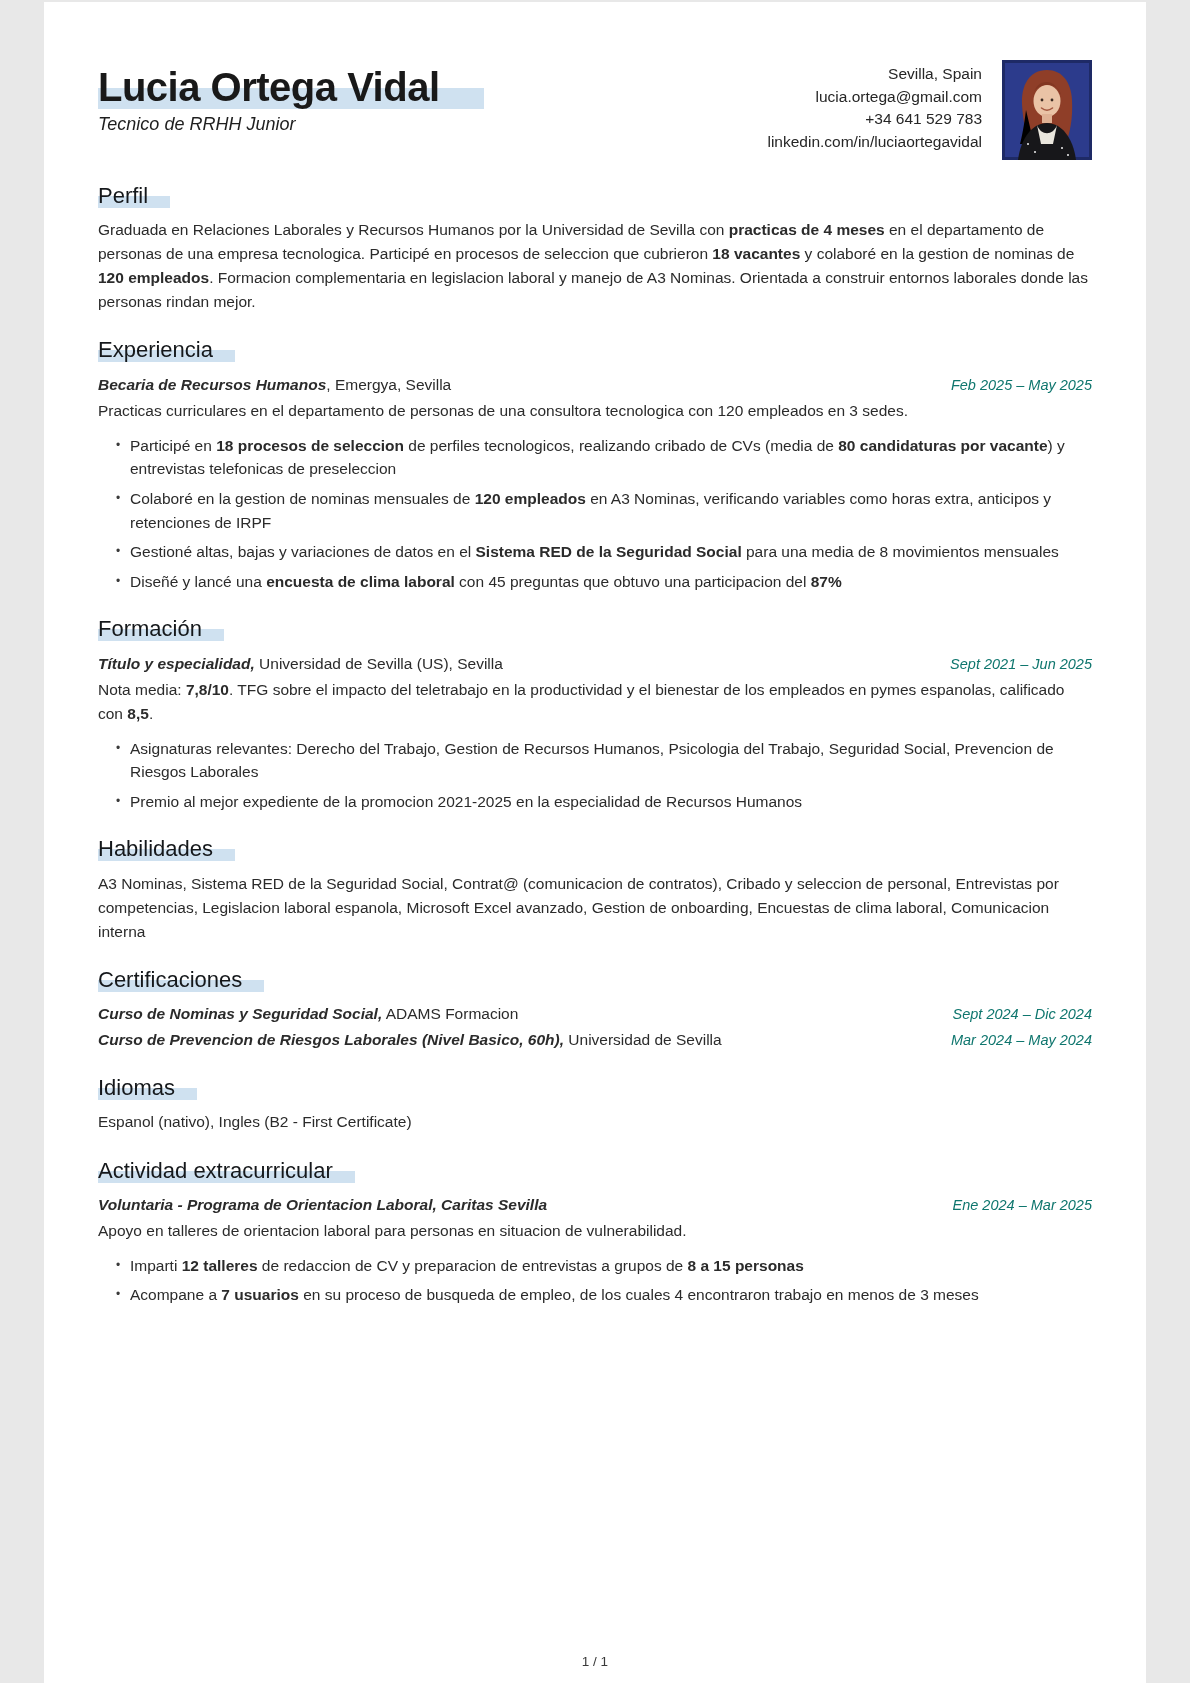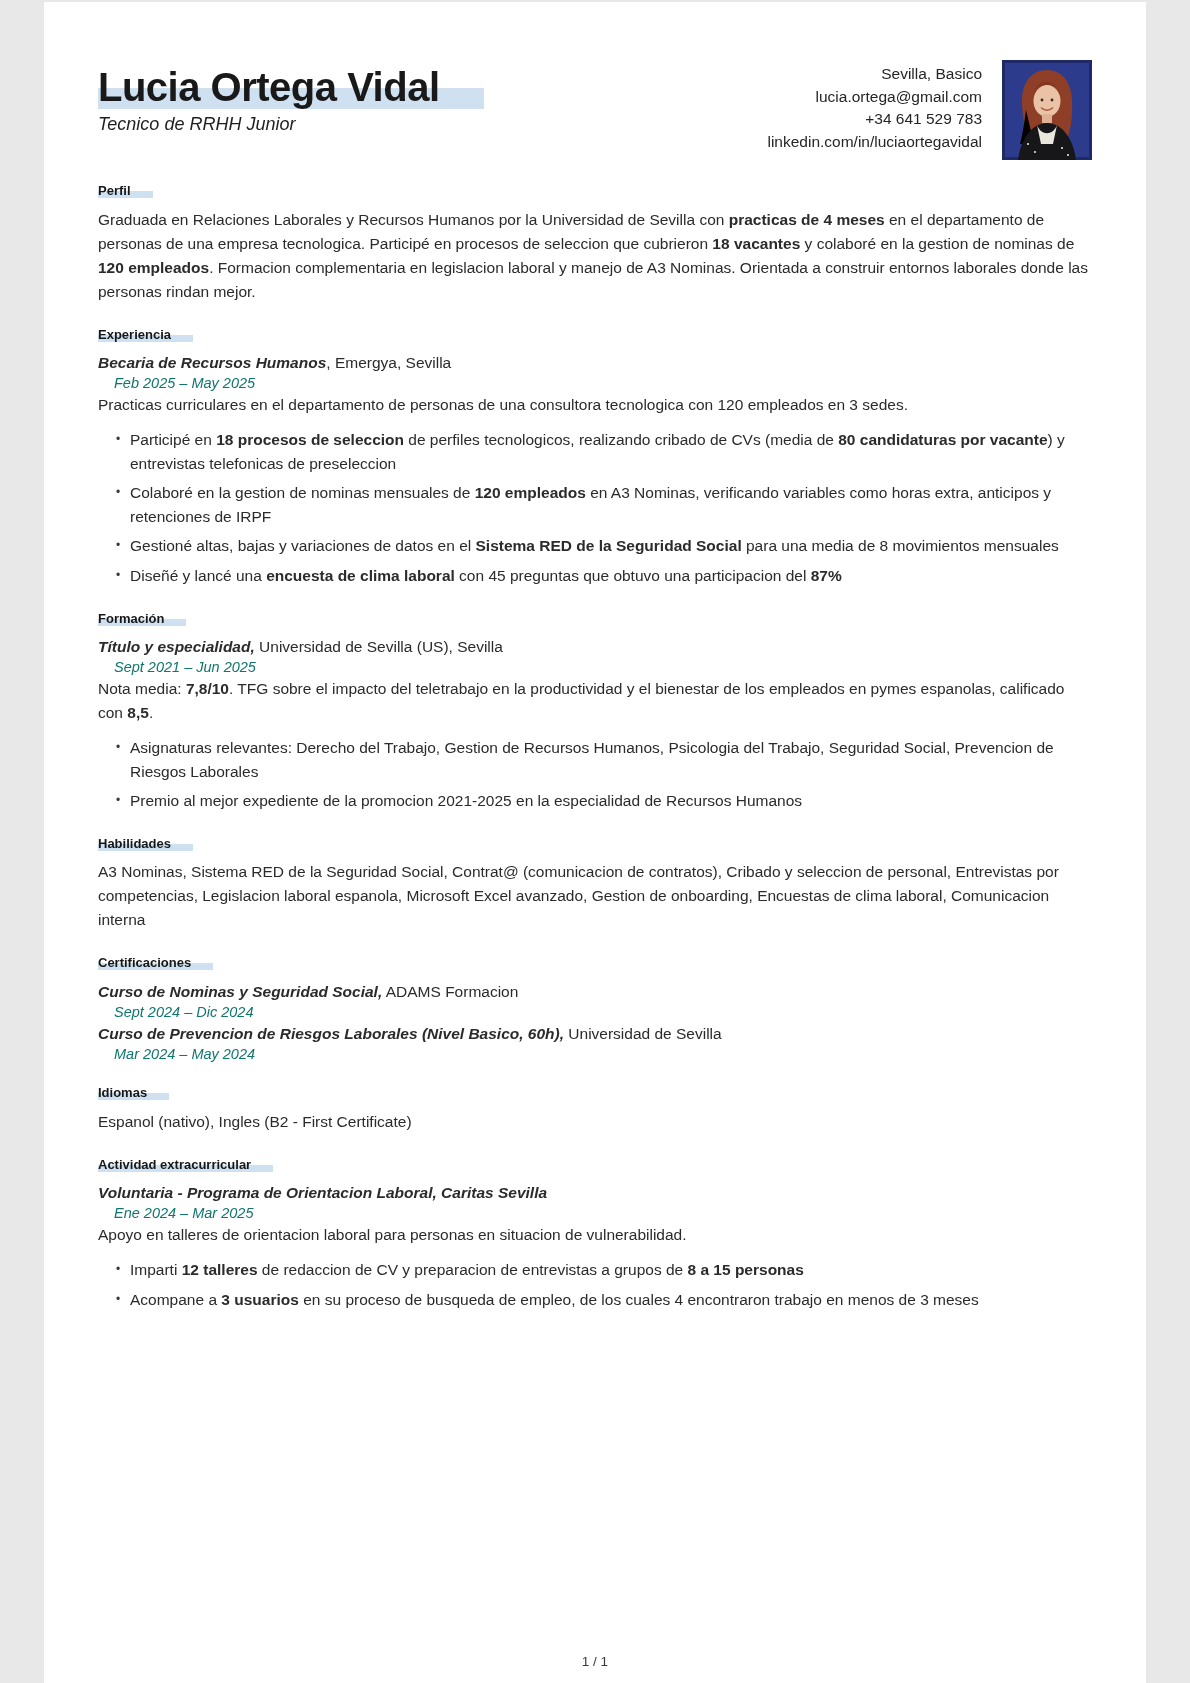--- a/index.html
+++ b/index.html
@@ -19,24 +19,24 @@
   .top { display: flex; align-items: flex-start; }
   .top-left { flex: 1 1 auto; min-width: 0; padding-top: 6px; }
   h1 { margin: 0; font-size: 40px; line-height: 1.08; font-weight: 700; color: #191919; letter-spacing: -0.5px; }
   .hl { background: linear-gradient(180deg, rgba(0,0,0,0) 52%, var(--hl, #cfe1f0) 52%); }
   h1 .hl { padding-right: 44px; }
   .tagline { margin-top: 5px; font-size: 18px; font-style: italic; color: #1f1f1f; }
   .contact { flex: 0 0 auto; text-align: right; font-size: 15.5px; line-height: 22.5px; color: #262626; padding-top: 3px; margin-right: 20px; }
   .photo { flex: 0 0 auto; width: 90px; height: 100px; overflow: hidden; }
   .photo svg { display: block; width: 100%; height: 100%; }
   
-  h2 { font-size: 13px; font-weight: 700; color: #15181b; margin: 23px 0 9px 0; line-height: 1.2; }
+  h2 { font-size: 22px; font-weight: 400; color: #15181b; margin: 23px 0 9px 0; line-height: 1.2; }
   h2 .hl { padding-right: 22px; }
   .body { font-size: 15.5px; line-height: 1.55; color: #2b2b2b; margin: 0; }
-  .entry-head { display: flex; justify-content: space-between; align-items: baseline; margin: 2px 0 2px 0; flex-direction: column; }
+  .entry-head { display: flex; justify-content: space-between; align-items: baseline; margin: 2px 0 2px 0; }
   .entry-title { font-size: 15.5px; color: #2b2b2b; line-height: 1.55; }
   .role { font-weight: 700; font-style: italic; }
   .dates { font-size: 14.5px; font-style: italic; color: #0f766e; white-space: nowrap; padding-left: 16px; }
   ul.bullets { list-style: none; margin: 11px 0 0 0; padding: 0 0 0 18px; }
   ul.bullets li { position: relative; padding-left: 14px; font-size: 15.5px; line-height: 1.52; color: #2b2b2b; margin-bottom: 6px; }
   ul.bullets li::before { content: "\2022"; position: absolute; left: 0; top: 2px; font-size: 12px; color: #3a3a3a; }
   .cert-row { margin-top: 2px; }
   
   .footer { position: absolute; left: 0; right: 0; bottom: 16px; text-align: center; font-size: 13.5px; color: #3a3a3a; }
 </style>
@@ -44,21 +44,21 @@
 <body>
 
 <div class="page">
 
   <header class="top">
     <div class="top-left">
       <h1><span class="hl">Lucia Ortega Vidal</span></h1>
       <div class="tagline">Tecnico de RRHH Junior</div>
     </div>
     <div class="contact">
-      <div>Sevilla, Basico</div>
+      <div>Sevilla, Spain</div>
       <div>lucia.ortega@gmail.com</div>
       <div>+34 641 529 783</div>
       <div>linkedin.com/in/luciaortegavidal</div>
     </div>
     <div class="photo">
       <svg viewBox="0 0 90 100" xmlns="http://www.w3.org/2000/svg">
         <rect width="90" height="100" fill="#2c3b8c"></rect>
         <rect x="1.5" y="1.5" width="87" height="97" fill="none" stroke="#1e2a66" stroke-width="3"></rect>
         <path d="M45 10 C27 10 19 26 20 44 C21 62 24 74 28 84 L64 84 C68 72 71 58 70 40 C69 22 60 10 45 10 Z" fill="#8f3e28"></path>
         <path d="M24 50 C22 66 20 76 18 84 L32 84 Z" fill="#87male3a26"></path>
@@ -145,18 +145,18 @@
     <h2><span class="hl">Actividad extracurricular</span></h2>
     <div class="entry-head">
       <div class="entry-title">
         <span class="role">Voluntaria - Programa de Orientacion Laboral, Caritas Sevilla</span>
       </div>
       <div class="dates">Ene 2024 – Mar 2025</div>
     </div>
     <p class="body">Apoyo en talleres de orientacion laboral para personas en situacion de vulnerabilidad.</p>
     <ul class="bullets">
       <li><span><span>Imparti </span><span style="font-weight: 700;">12 talleres</span><span> de redaccion de CV y preparacion de entrevistas a grupos de </span><span style="font-weight: 700;">8 a 15 personas</span></span></li>
-      <li><span><span>Acompane a </span><span style="font-weight: 700;">3 usuarios</span><span> en su proceso de busqueda de empleo, de los cuales 4 encontraron trabajo en menos de 3 meses</span></span></li>
+      <li><span><span>Acompane a </span><span style="font-weight: 700;">7 usuarios</span><span> en su proceso de busqueda de empleo, de los cuales 4 encontraron trabajo en menos de 3 meses</span></span></li>
     </ul>
   </section>
 
   <div class="footer">1 / 1</div>
 </div>
 
 </body></html>

